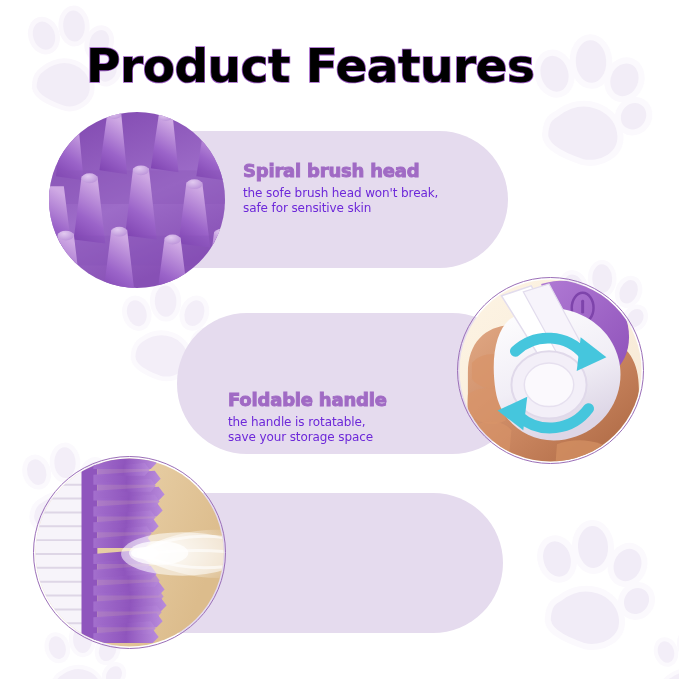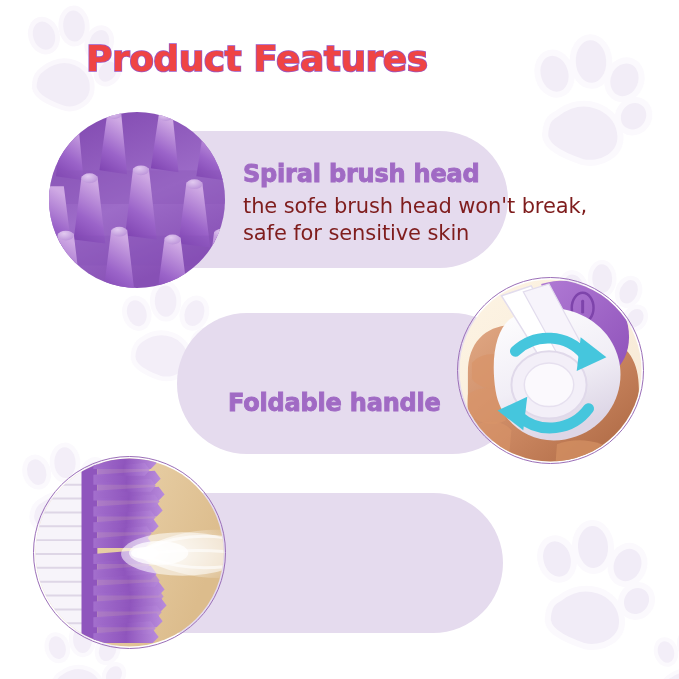--- a/index.html
+++ b/index.html
@@ -34,23 +34,23 @@
   }
 
   
   .page-title {
     position: absolute;
     left: 86px;
     top: 38px;
     z-index: 6;
     font-family: "DejaVu Sans", sans-serif;
     font-weight: 700;
-    font-size: 36px;
+    font-size: 47px;
     letter-spacing: -0.5px;
-    color: #ef4444;
+    color: #000000;
     white-space: nowrap;
     -webkit-text-stroke: 1.6px #9a57c4;
     paint-order: stroke fill;
   }
 
   
   .card {
     position: absolute;
     background: #e5dbee;
     z-index: 2;
@@ -77,33 +77,33 @@
     border-radius: 30px 70px 70px 30px;
   }
 
   .card-text {
     position: absolute;
     z-index: 5;
   }
   .card-heading {
     font-family: "DejaVu Sans", sans-serif;
     font-weight: 700;
-    font-size: 24px;
+    font-size: 18px;
     color: #a06ac4;
     letter-spacing: -0.2px;
     white-space: nowrap;
     -webkit-text-stroke: 0.9px #a06ac4;
     paint-order: stroke fill;
     margin-bottom: 5px;
   }
   .card-body {
     font-family: "DejaVu Sans", sans-serif;
-    font-size: 21px;
+    font-size: 12px;
     line-height: 1.28;
-    color: #7f1d1d;
+    color: #6d28d9;
     white-space: pre-line;
     letter-spacing: -0.1px;
   }
 
   .text-1 { left: 243px; top: 160px; }
   .text-2 { left: 228px; top: 341px; margin-top: 48px; }
   .text-3 { left: 245px; top: 521px; }
 
   
   .photo {
@@ -289,20 +289,22 @@
   <div class="card-text text-1">
     <div class="card-heading">Spiral brush head</div>
     <div class="card-body">the sofe brush head won't break,
 safe for sensitive skin</div>
   </div>
 
   <div class="card card-2"></div>
 
   <div class="card-text text-2">
     <div class="card-heading">Foldable handle</div>
+    <div class="card-body">the handle is rotatable,
+save your storage space</div>
   </div>
 
   <div class="photo photo-2">
     <svg viewBox="0 0 187 187">
       <defs>
         <clipPath id="clip2">
             <circle cx="93.5" cy="93.5" r="92"></circle>
           </clipPath>
         <linearGradient id="skinG" x1="0" y1="0" x2="1" y2="1">
           <stop offset="0%" stop-color="#e0a884"></stop>

